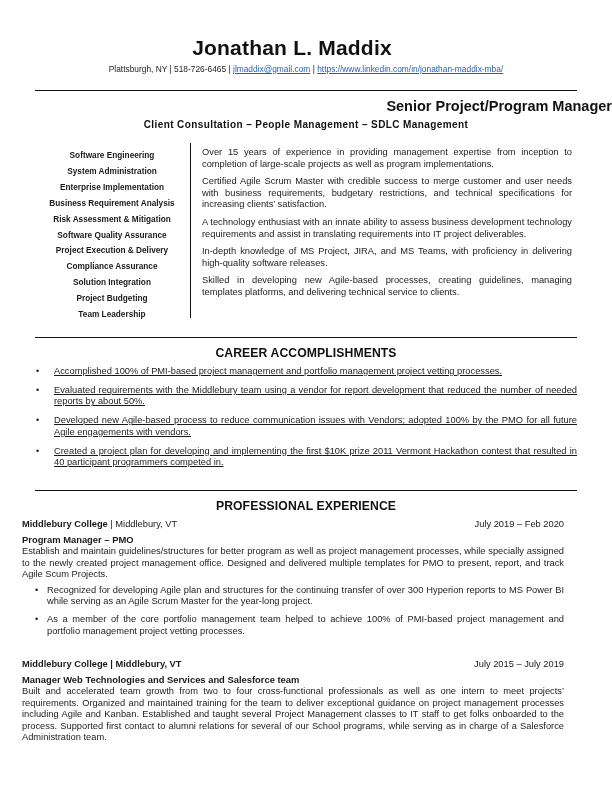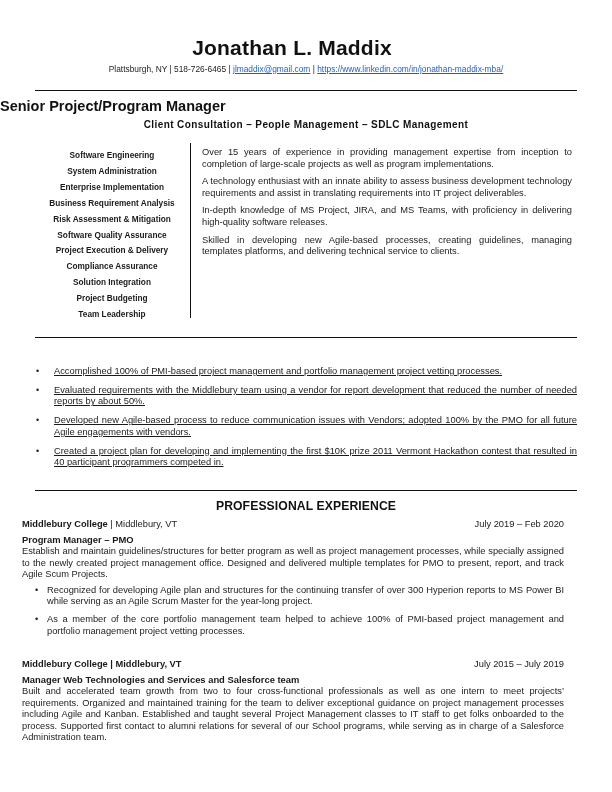--- a/index.html
+++ b/index.html
@@ -9,21 +9,21 @@
   .page { position: absolute; left: 0; top: 0; width: 612px; height: 792px; }
 
   .name { position: absolute; top: 36px; left: 0; width: 584px; text-align: center;
           font-size: 21px; font-weight: bold; letter-spacing: 0.2px; color: #111; }
   .contact { position: absolute; top: 64px; left: 0; width: 612px; text-align: center;
              font-size: 9.3px; color: #222; transform: scaleX(0.9); transform-origin: center; }
   .contact a { color: #1f5fbf; text-decoration: underline; }
 
   .hr { position: absolute; left: 35px; width: 542px; height: 0; border-top: 1.3px solid #111; }
 
-  .title { position: absolute; top: 98px; left: 0; width: 612px; text-align: left;
+  .title { position: absolute; top: 98px; left: 0; width: 612px; text-align: right;
            font-size: 14.5px; font-weight: bold; color: #111; }
   .subtitle { position: absolute; top: 119px; left: 0; width: 612px; text-align: center;
               font-size: 10px; font-weight: bold; letter-spacing: 0.4px; color: #111; }
 
   .skills { position: absolute; top: 147px; left: 36px; width: 152px; text-align: center; }
   .skills .skill { font-size: 9.4px; font-weight: bold; line-height: 15.9px; white-space: nowrap;
                    transform: scaleX(0.88); transform-origin: center; }
   .vdiv { position: absolute; left: 190px; top: 143px; width: 0; height: 175px; border-left: 1.2px solid #111; }
 
   .summary { position: absolute; top: 147px; left: 202px; width: 370px; }
@@ -81,27 +81,29 @@
     <div class="skill">Compliance Assurance</div>
     <div class="skill">Solution Integration</div>
     <div class="skill">Project Budgeting</div>
     <div class="skill">Team Leadership</div>
   </div>
 
   <div class="vdiv"></div>
 
   <div class="summary narrow">
     <p>Over 15 years of experience in providing management expertise from inception to completion of large-scale projects as well as program implementations.</p>
+    <p>Certified Agile Scrum Master with credible success to merge customer and user needs with business requirements, budgetary restrictions, and technical specifications for increasing clients’ satisfaction.</p>
     <p>A technology enthusiast with an innate ability to assess business development technology requirements and assist in translating requirements into IT project deliverables.</p>
     <p>In-depth knowledge of MS Project, JIRA, and MS Teams, with proficiency in delivering high-quality software releases.</p>
     <p>Skilled in developing new Agile-based processes, creating guidelines, managing templates platforms, and delivering technical service to clients.</p>
   </div>
 
   <div class="hr" style="top:337px"></div>
 
+  <div class="section-head" style="top:346px">CAREER ACCOMPLISHMENTS</div>
 
   <ul class="acc-list narrow">
     <li>Accomplished 100% of PMI-based project management and portfolio management project vetting processes.</li>
     <li>Evaluated requirements with the Middlebury team using a vendor for report development that reduced the number of needed reports by about 50%.</li>
     <li>Developed new Agile-based process to reduce communication issues with Vendors; adopted 100% by the PMO for all future Agile engagements with vendors.</li>
     <li>Created a project plan for developing and implementing the first $10K prize 2011 Vermont Hackathon contest that resulted in 40 participant programmers competed in.</li>
   </ul>
 
   <div class="hr" style="top:490px"></div>
 

